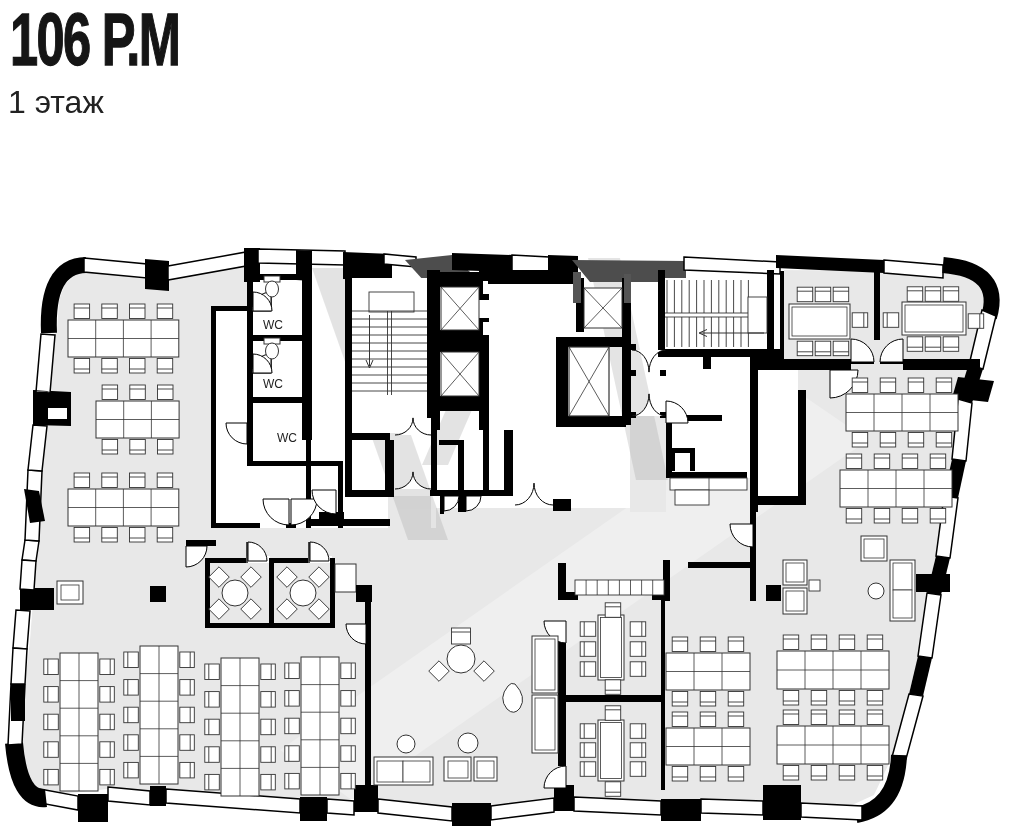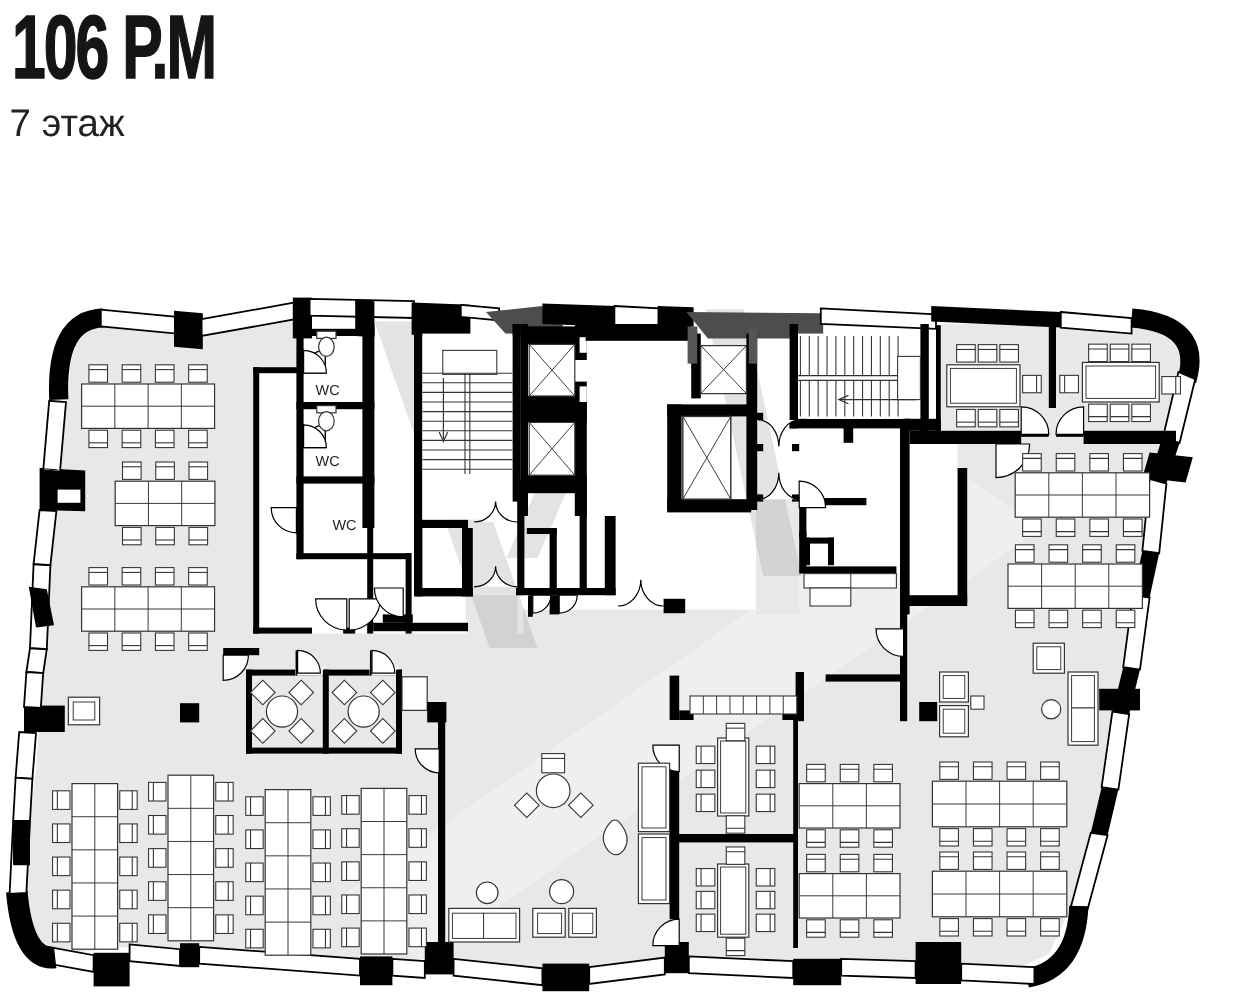--- a/index.html
+++ b/index.html
@@ -1,20 +1,20 @@
 <!DOCTYPE html>
 <html><head><meta charset="utf-8"><style>
 html,body{margin:0;padding:0;background:#fff;width:1033px;height:831px;overflow:hidden}
 .title{position:absolute;left:10px;top:2px;font-family:"Liberation Sans",sans-serif;
 font-weight:700;font-size:75px;color:#151515;letter-spacing:-2.5px;transform:scaleX(0.675);transform-origin:left top;line-height:1;-webkit-text-stroke:1.3px #151515;}
 .sub{position:absolute;left:8px;top:84px;font-family:"Liberation Sans",sans-serif;
 font-size:32px;color:#222;}
 </style></head><body>
 <div class="title">106&nbsp;Р.М</div>
-<div class="sub">7 этаж</div>
+<div class="sub">1 этаж</div>
 <svg width="1033" height="831" viewBox="0 0 1033 831" style="position:absolute;left:0;top:0">
 <polygon points="57.0,332.0 59.0,300.0 65.0,284.0 74.0,276.0 84.0,272.0 147.0,278.0 168.0,281.0 246.0,267.0 246.0,270.0 772.0,270.0 943.0,271.0 962.0,276.0 985.0,284.0 998.0,302.0 969.0,365.0 958.0,399.0 952.0,459.0 944.0,496.0 936.0,556.0 927.0,593.0 918.0,656.0 909.0,694.0 892.0,757.0 874.0,795.0 852.0,805.0 763.0,800.0 661.0,800.0 574.0,800.0 491.0,807.0 452.0,809.0 378.0,801.0 354.0,799.0 300.0,799.0 166.0,791.0 108.0,789.0 40.0,796.0 26.0,778.0 22.0,744.0 25.0,684.0 30.0,640.0 34.0,588.0 39.0,540.0 42.0,470.0 47.0,425.0 50.0,392.0 55.0,334.0" fill="#e8e8e8" stroke="none"></polygon>
 <g opacity="0.30" fill="#ffffff">
 <polygon points="280.0,750.0 795.0,390.0 868.0,440.0 352.0,800.0" fill="#ffffff" stroke="none"></polygon>
 </g>
 <rect x="249.0" y="267.0" width="187.0" height="261.0" fill="#fff" stroke="none"></rect>
 <rect x="211.0" y="306.0" width="38.0" height="222.0" fill="#fff" stroke="none"></rect>
 <rect x="436.0" y="267.0" width="194.0" height="241.0" fill="#fff" stroke="none"></rect>
 <rect x="630.0" y="267.0" width="154.0" height="93.0" fill="#fff" stroke="none"></rect>
 <rect x="630.0" y="340.0" width="36.0" height="75.0" fill="#fff" stroke="none"></rect>

